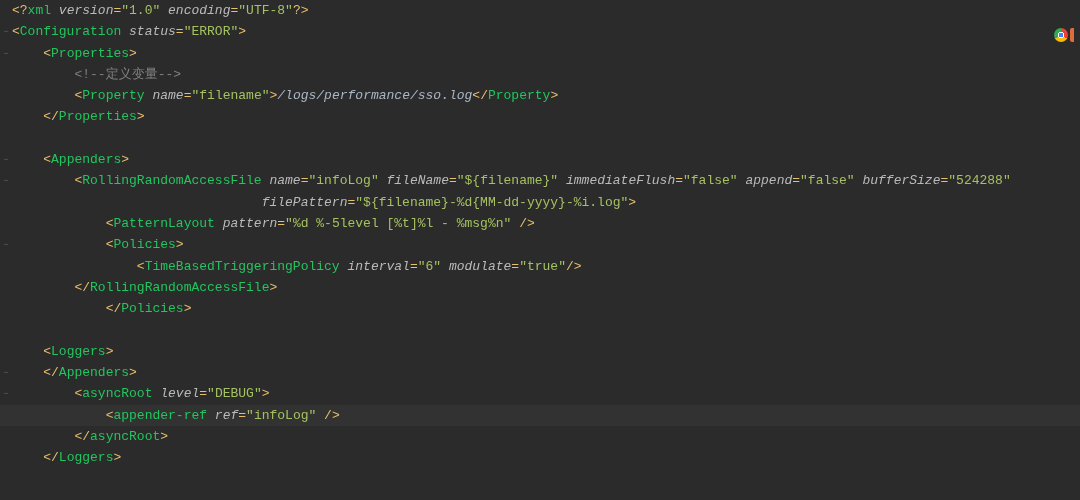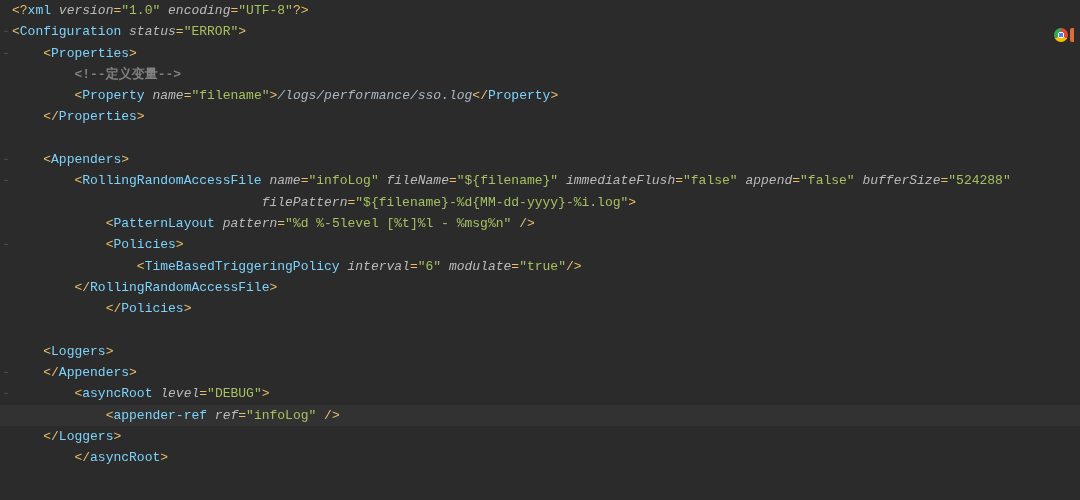--- a/index.html
+++ b/index.html
@@ -1,26 +1,26 @@
 <!DOCTYPE html>
 <html><head>
 <meta charset="utf-8">
 <style>
   html,body{margin:0;padding:0;width:1080px;height:500px;overflow:hidden;background:#2b2b2b;font-family:"Consolas","Courier New",monospace;font-size:13px;}
   .editor{position:relative;width:1080px;height:500px;background:#2b2b2b;color:#a9b7c6;}
   .code{position:absolute;left:12px;top:0;right:0;}
   .line{height:21.3px;line-height:21.3px;white-space:pre;}
   .fold{position:absolute;left:0;top:0;width:12px;height:500px;}
   .fold-mark{position:absolute;left:2px;width:8px;height:8px;color:#606060;font-size:9px;line-height:8px;text-align:center;}
-  .tag{color:#7dd3fc;}
+  .tag{color:#22c55e;}
   .attr{color:#bababa;font-style:italic;}
   .val{color:#a5c261;}
   .punc{color:#e8bf6a;}
   .txt{color:#a9b7c6;font-style:italic;}
-  .comment{color:#808080;font-weight:bold;}
+  .comment{color:#808080;}
   .pi{color:#e8bf6a;}
   .hl{position:absolute;left:0;width:1080px;height:21.3px;background:#323232;z-index:0;}
   .code .line{position:relative;z-index:1;}
   .chrome-badge{position:absolute;right:6px;top:28px;display:flex;gap:2px;align-items:center;}
   .chrome-icon{width:14px;height:14px;border-radius:50%;background:
     radial-gradient(circle at 50% 50%, #4285f4 0 25%, #fff 25% 32%, transparent 32%),
     conic-gradient(#ea4335 0 120deg,#fbbc05 120deg 240deg,#34a853 240deg 360deg);}
   .chrome-dot{width:4px;height:14px;background:#e06c3a;border-radius:2px 0 0 2px;}
 </style>
 </head>
@@ -51,20 +51,20 @@
       <div class="line">            <span class="punc">&lt;</span><span class="tag">PatternLayout </span><span class="attr">pattern</span><span class="punc">=</span><span class="val">"%d %-5level [%t]%l - %msg%n"</span><span class="punc"> /&gt;</span></div>
       <div class="line">            <span class="punc">&lt;</span><span class="tag">Policies</span><span class="punc">&gt;</span></div>
       <div class="line">                <span class="punc">&lt;</span><span class="tag">TimeBasedTriggeringPolicy </span><span class="attr">interval</span><span class="punc">=</span><span class="val">"6"</span><span class="attr"> modulate</span><span class="punc">=</span><span class="val">"true"</span><span class="punc">/&gt;</span></div>
       <div class="line">        <span class="punc">&lt;/</span><span class="tag">RollingRandomAccessFile</span><span class="punc">&gt;</span></div>
       <div class="line">            <span class="punc">&lt;/</span><span class="tag">Policies</span><span class="punc">&gt;</span></div>
       <div class="line"></div>
       <div class="line">    <span class="punc">&lt;</span><span class="tag">Loggers</span><span class="punc">&gt;</span></div>
       <div class="line">    <span class="punc">&lt;/</span><span class="tag">Appenders</span><span class="punc">&gt;</span></div>
       <div class="line">        <span class="punc">&lt;</span><span class="tag">asyncRoot </span><span class="attr">level</span><span class="punc">=</span><span class="val">"DEBUG"</span><span class="punc">&gt;</span></div>
       <div class="line">            <span class="punc">&lt;</span><span class="tag">appender-ref </span><span class="attr">ref</span><span class="punc">=</span><span class="val">"infoLog"</span><span class="punc"> /&gt;</span></div>
+      <div class="line">        <span class="punc">&lt;/</span><span class="tag">asyncRoot</span><span class="punc">&gt;</span></div>
       <div class="line">    <span class="punc">&lt;/</span><span class="tag">Loggers</span><span class="punc">&gt;</span></div>
-      <div class="line">        <span class="punc">&lt;/</span><span class="tag">asyncRoot</span><span class="punc">&gt;</span></div>
     </div>
   <div class="chrome-badge">
     <span class="chrome-icon"></span>
     <span class="chrome-dot"></span>
   </div>
 </div>
 
 </body></html>

